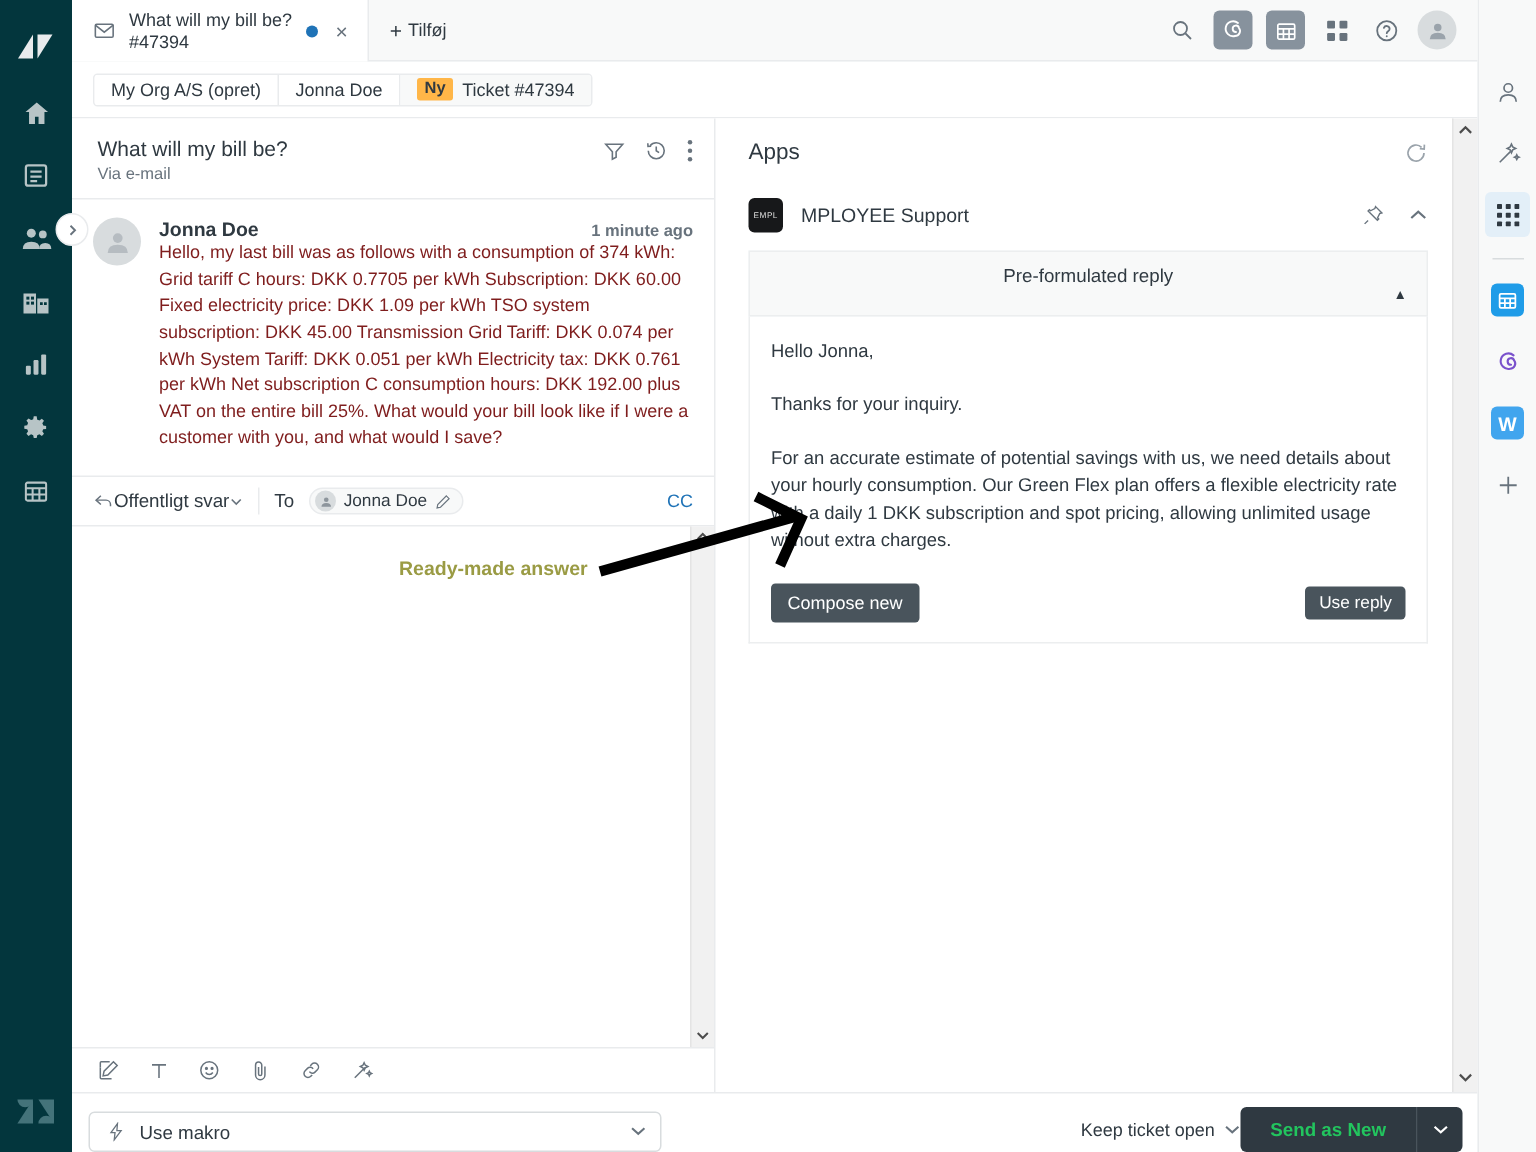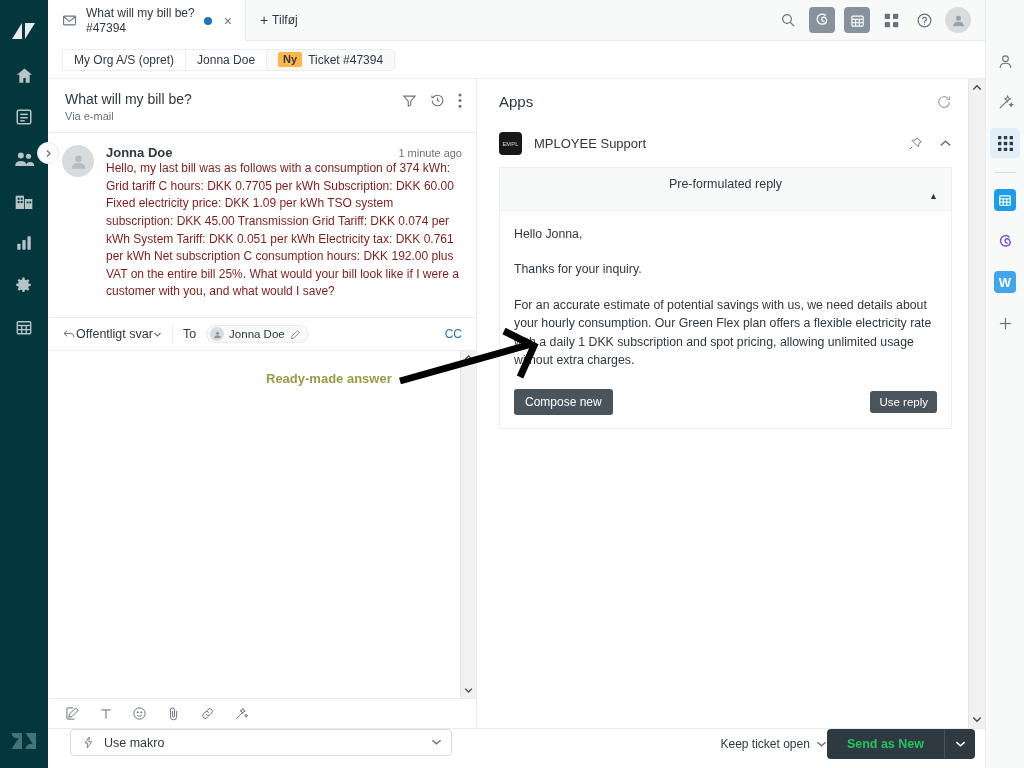--- a/index.html
+++ b/index.html
@@ -153,21 +153,21 @@
   .comment { display: flex; padding: 12px 14px 16px 14px; gap: 12px; }
   .avatar-lg {
     width: 32px; height: 32px; border-radius: 50%;
     background: #d8dcde; color: #a8adb3;
     display: flex; align-items: center; justify-content: center;
     flex: 0 0 32px;
   }
   .cbody { flex: 1 1 auto; min-width: 0; }
   .crow1 { display: flex; align-items: baseline; }
   .cauthor { font-size: 13px; color: #2f3941; font-weight: 600; }
-  .ctime { margin-left: auto; font-size: 11px; color: #68737d; }
+  .ctime { margin-left: auto; font-size: 11px; color: #68737d; font-weight: bold; }
   .crow2 { font-size: 12px; color: #2f3941; margin: 7px 0 9px 0; }
   .crow2 b { font-weight: 700; }
   .crow2 .recip { color: #49545c; }
   .link { color: #1f73b7; cursor: pointer; font-size: 11.5px; }
   .ctext { font-size: 12px; line-height: 1.47; color: #7f1d1d; }
 
   
   .collapse-handle {
     position: absolute; left: -11px; top: 63px;
     width: 22px; height: 22px; border-radius: 50%;
@@ -279,22 +279,22 @@
   }
   .rr-item.active { background: #e3eff8; }
   .rr-div { width: 21px; height: 1px; background: #d8dcde; margin: 3px 0 12px 0; }
   .rr-app { width: 22px; height: 22px; border-radius: 4px; display:flex; align-items:center; justify-content:center; }
 
   
   .bottombar {
     height: 40px; flex: 0 0 40px;
     border-top: 1px solid #e9ebed;
     background: #fff;
-    display: flex; align-items: flex-start;
-    padding: 0 10px 0 22px; gap: 10px;
+    display: flex; align-items: flex-end;
+    padding: 0 10px 0 11px; gap: 10px;
   }
   .macro-select {
     width: 382px; height: 27px;
     border: 1px solid #d8dcde; border-radius: 4px;
     display: flex; align-items: center; gap: 9px;
     padding: 0 9px 0 11px;
     font-size: 12.5px; color: #2f3941; cursor: pointer;
     background: #fff;
   }
   .macro-select .chev { margin-left: auto; color: #68737d; font-size: 9px; }

